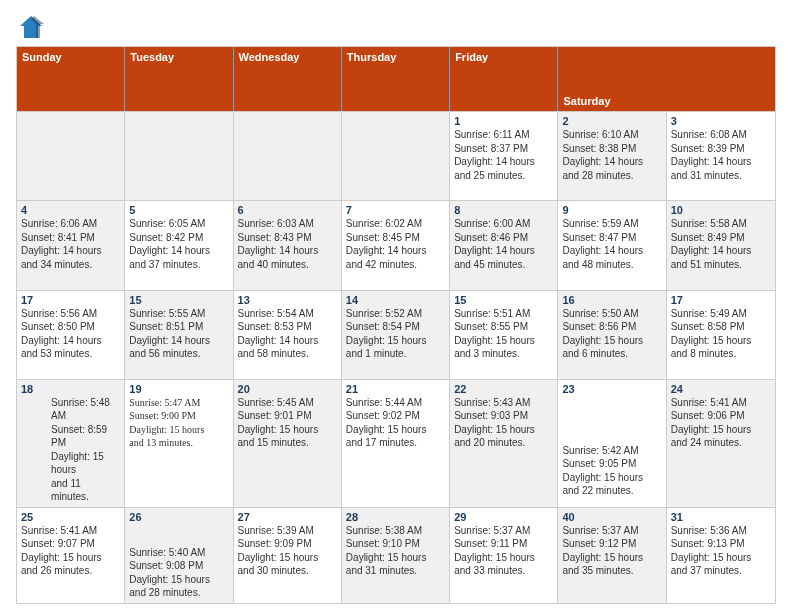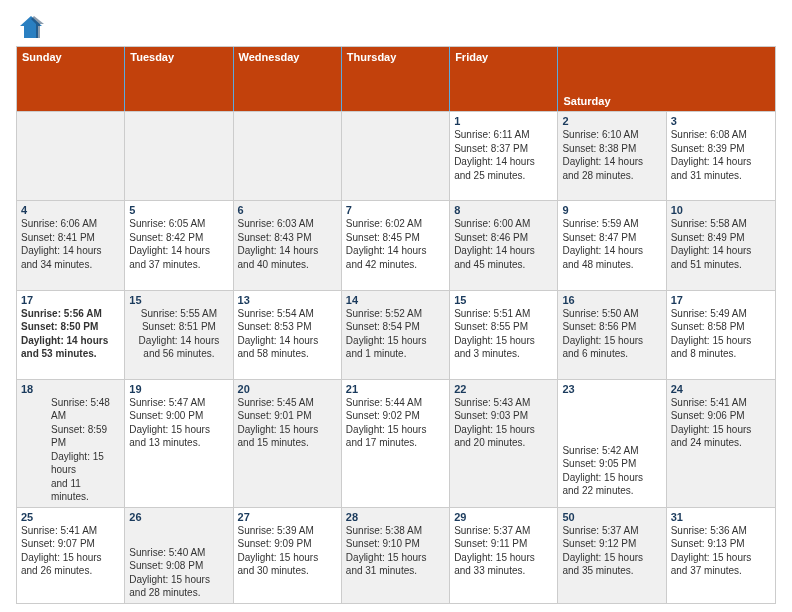--- a/index.html
+++ b/index.html
@@ -221,28 +221,28 @@
             <div class="day-num">10</div>
             <div class="cell-text" style="white-space: pre-line;">Sunrise: 5:58 AM
 Sunset: 8:49 PM
 Daylight: 14 hours
 and 51 minutes.</div>
           </div>
         </div>
         <div class="cal-row">
           <div class="cal-cell">
             <div class="day-num">17</div>
-            <div class="cell-text" style="white-space: pre-line; font-weight: bold;">Sunrise: 5:56 AM
+            <div class="cell-text" style="white-space: pre-line;">Sunrise: 5:56 AM
 Sunset: 8:50 PM
 Daylight: 14 hours
 and 53 minutes.</div>
           </div>
           <div class="cal-cell shaded">
             <div class="day-num">15</div>
-            <div class="cell-text" style="white-space: pre-line; text-align: center;">Sunrise: 5:55 AM
+            <div class="cell-text" style="white-space: pre-line;">Sunrise: 5:55 AM
 Sunset: 8:51 PM
 Daylight: 14 hours
 and 56 minutes.</div>
           </div>
           <div class="cal-cell">
             <div class="day-num">13</div>
             <div class="cell-text" style="white-space: pre-line;">Sunrise: 5:54 AM
 Sunset: 8:53 PM
 Daylight: 14 hours
 and 58 minutes.</div>
@@ -279,21 +279,21 @@
         <div class="cal-row">
           <div class="cal-cell shaded">
             <div class="day-num">18</div>
             <div class="cell-text" style="white-space: pre-line; margin-left: 30px;">Sunrise: 5:48 AM
 Sunset: 8:59 PM
 Daylight: 15 hours
 and 11 minutes.</div>
           </div>
           <div class="cal-cell">
             <div class="day-num">19</div>
-            <div class="cell-text" style="white-space: pre-line;">Sunrise: 5:47 AM
+            <div class="cell-text" style="white-space: pre-line; font-family: Liberation Serif, serif;">Sunrise: 5:47 AM
 Sunset: 9:00 PM
 Daylight: 15 hours
 and 13 minutes.</div>
           </div>
           <div class="cal-cell shaded">
             <div class="day-num">20</div>
             <div class="cell-text" style="white-space: pre-line;">Sunrise: 5:45 AM
 Sunset: 9:01 PM
 Daylight: 15 hours
 and 15 minutes.</div>
@@ -357,21 +357,21 @@
 and 31 minutes.</div>
           </div>
           <div class="cal-cell">
             <div class="day-num">29</div>
             <div class="cell-text" style="white-space: pre-line;">Sunrise: 5:37 AM
 Sunset: 9:11 PM
 Daylight: 15 hours
 and 33 minutes.</div>
           </div>
           <div class="cal-cell shaded">
-            <div class="day-num">50</div>
+            <div class="day-num">40</div>
             <div class="cell-text" style="white-space: pre-line;">Sunrise: 5:37 AM
 Sunset: 9:12 PM
 Daylight: 15 hours
 and 35 minutes.</div>
           </div>
           <div class="cal-cell">
             <div class="day-num">31</div>
             <div class="cell-text" style="white-space: pre-line;">Sunrise: 5:36 AM
 Sunset: 9:13 PM
 Daylight: 15 hours

